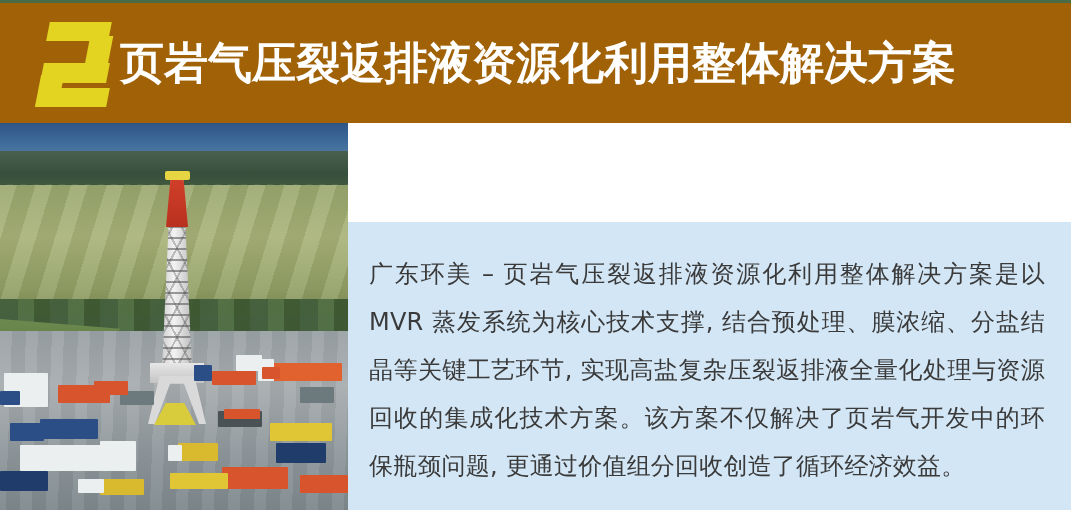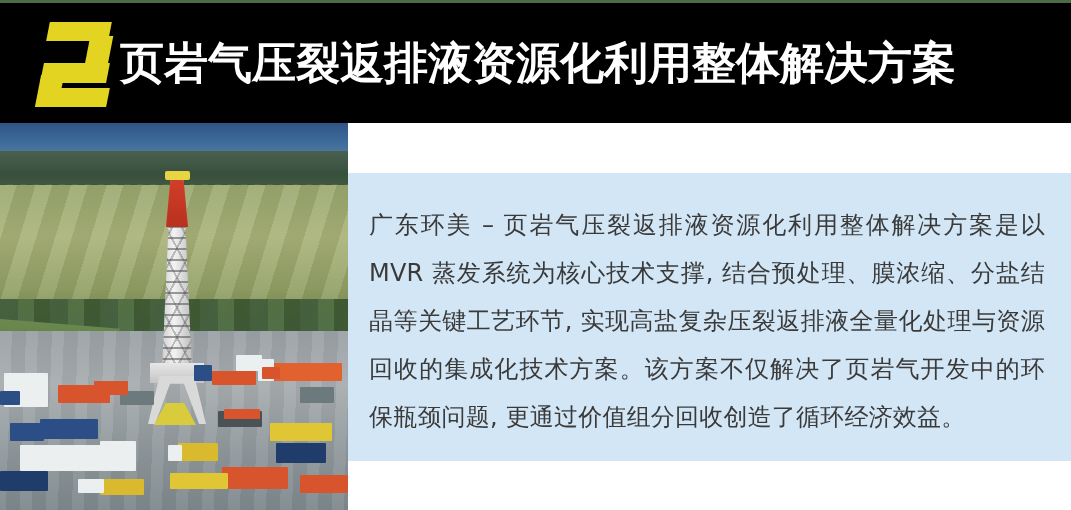--- a/index.html
+++ b/index.html
@@ -30,21 +30,21 @@
     background: #4b6b46;
   }
 
   
   .header-band {
     position: absolute;
     left: 0;
     top: 3px;
     width: 1071px;
     height: 120px;
-    background: #000000;
+    background: #a16207;
     display: flex;
     align-items: center;
     overflow: hidden;
   }
 
   
   .badge-number {
     position: relative;
     width: 72px;
     height: 85px;
@@ -78,21 +78,21 @@
   }
 
   
   .content {
     position: absolute;
     left: 0;
     top: 123px;
     width: 1071px;
     height: 387px;
     display: flex;
-    align-items: center;
+    align-items: flex-end;
   }
 
   
   .photo {
     position: relative;
     width: 348px;
     height: 387px;
     flex: 0 0 auto;
     overflow: hidden;
     background: #7f8e7a;

